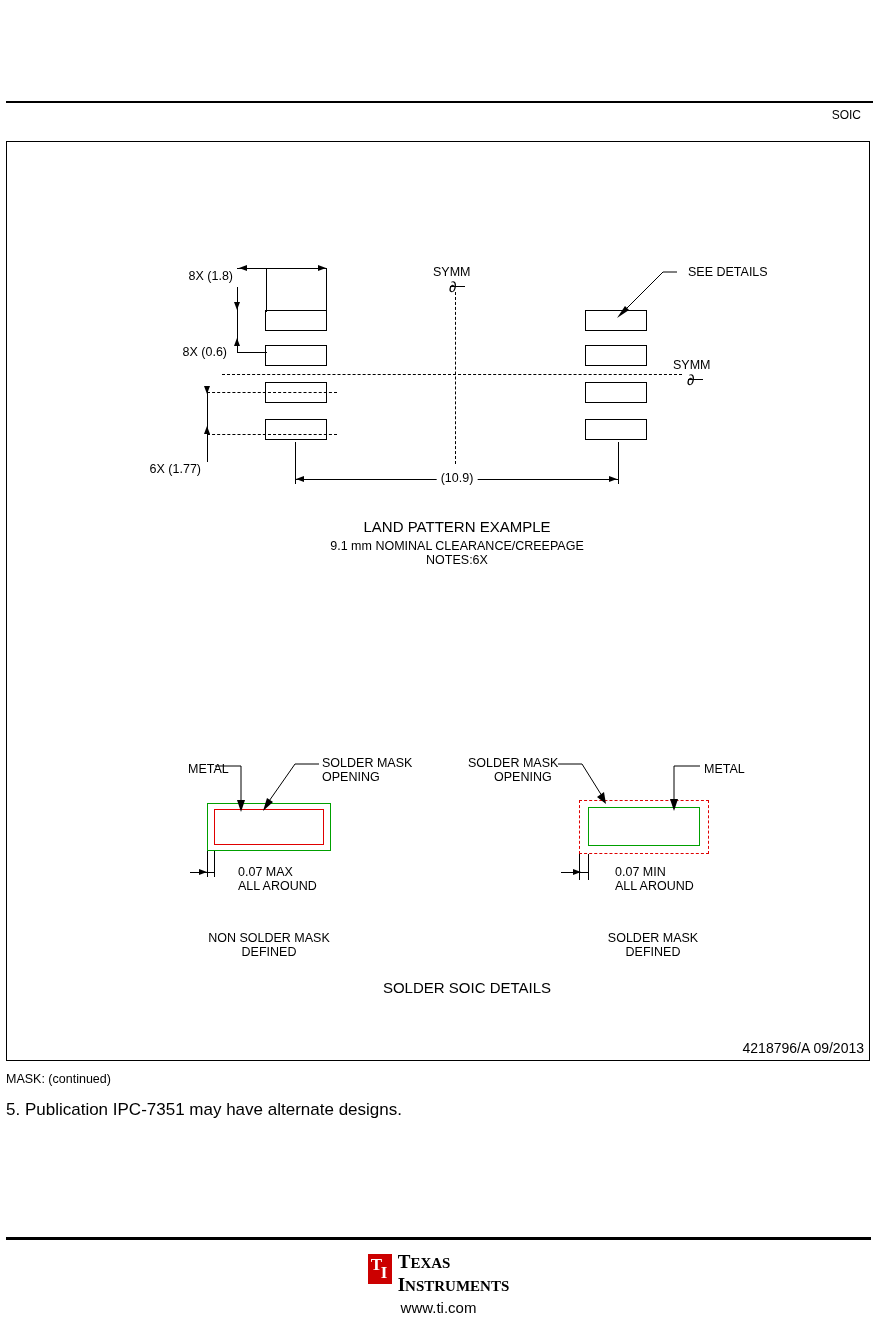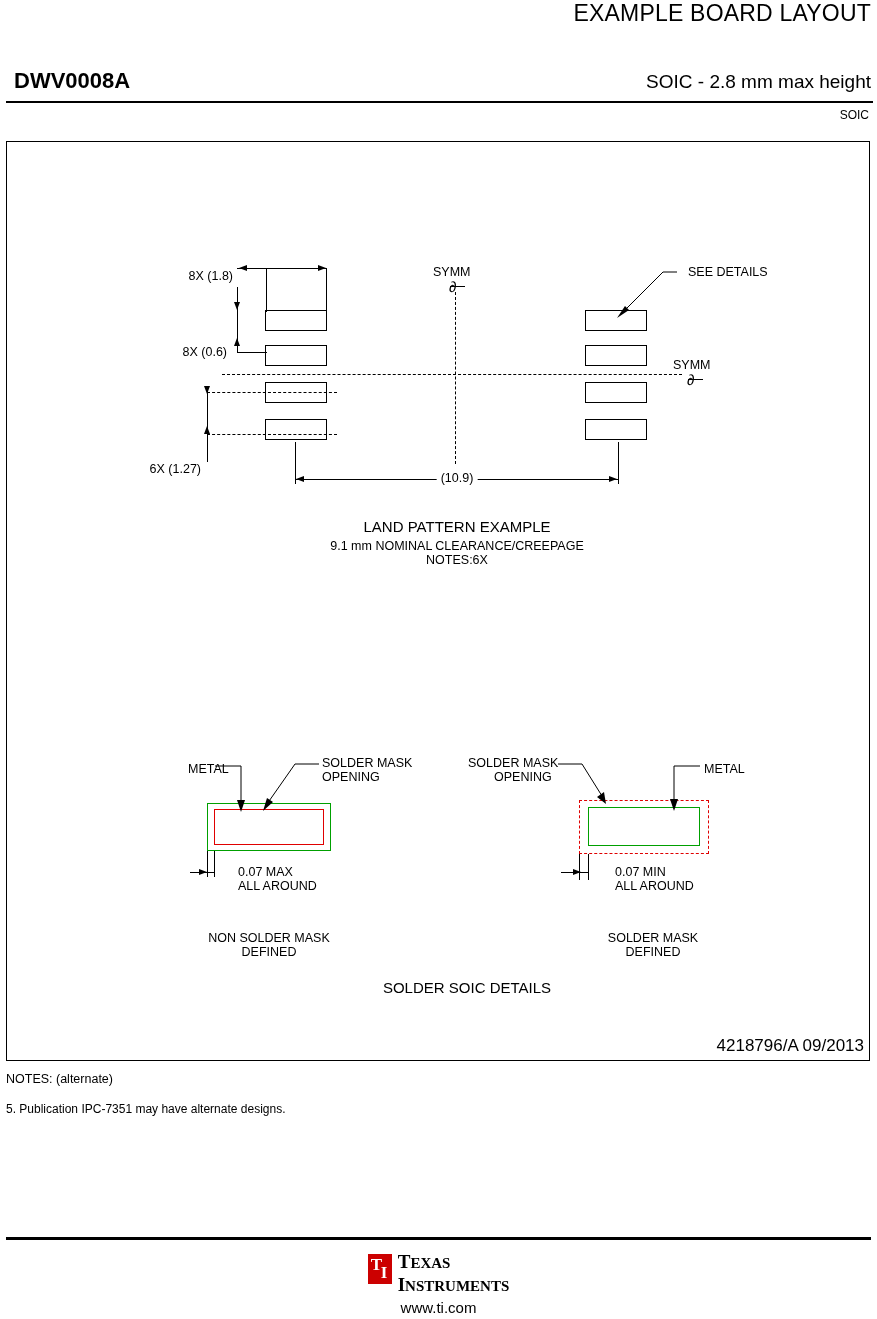--- a/index.html
+++ b/index.html
@@ -55,41 +55,41 @@
   }
   .hdr-rule {
     position: absolute;
     left: 6px;
     right: 4px;
     top: 101px;
     border-top: 2px solid #000;
   }
   .hdr-sub {
     position: absolute;
-    right: 8px;
+    right: 16px;
     top: 108px;
     font-size: 12px;
     white-space: nowrap;
   }
 
   
   .frame {
     position: absolute;
     left: 6px;
     top: 141px;
     width: 864px;
     height: 920px;
     border: 1px solid #000;
     box-sizing: border-box;
   }
   .rev {
     position: absolute;
     right: 5px;
     bottom: 4px;
-    font-size: 17px;
+    font-size: 14px;
     white-space: nowrap;
   }
 
   
   .t {
     position: absolute;
     font-size: 12.5px;
     white-space: nowrap;
     line-height: 13px;
   }
@@ -179,21 +179,21 @@
   .notes-title {
     position: absolute;
     left: 6px;
     top: 1072px;
     font-size: 12.5px;
   }
   .notes-body {
     position: absolute;
     left: 6px;
     top: 1102px;
-    font-size: 12px;
+    font-size: 17px;
     line-height: 15px;
   }
 
   
   .footer-rule {
     position: absolute;
     left: 6px;
     right: 6px;
     top: 1237px;
     border-top: 3px solid #000;
@@ -247,26 +247,21 @@
   .ti-url {
     margin-top: 3px;
     font-size: 15px;
   }
 </style>
 </head>
 <body>
 
 <div class="page">
 
-  <div class="doc-title">EXAMPLE BOARD LAYOUT</div>
-
-  <div class="hdr-row">
-    <div class="hdr-left">DWV0008A</div>
-    <div class="hdr-right">SOIC - 2.8 mm max height</div>
-  </div>
+
   <div class="hdr-rule"></div>
   <div class="hdr-sub">SOIC</div>
 
   <div class="frame">
 
     <div class="pad" style="left:258px; top:168px; width:62px; height:21px;"></div>
     <div class="pad" style="left:258px; top:203px; width:62px; height:21px;"></div>
     <div class="pad" style="left:258px; top:240px; width:62px; height:21px;"></div>
     <div class="pad" style="left:258px; top:277px; width:62px; height:21px;"></div>
 
@@ -296,21 +291,21 @@
     <div class="arr arr-d" style="left:226.5px; top:160px;"></div>
     <div class="arr arr-u" style="left:226.5px; top:196px;"></div>
     <div class="hline" style="left:230px; top:210px; width:30px;"></div>
     <div class="t r" style="left:110px; top:204px; width:110px;">8X (0.6)</div>
 
     <div class="vline" style="left:200px; top:244px; height:48px;"></div>
     <div class="arr arr-d" style="left:196.5px; top:244px;"></div>
     <div class="arr arr-u" style="left:196.5px; top:284px;"></div>
     <div class="dash-h" style="left:200px; top:250px; width:130px;"></div>
     <div class="dash-h" style="left:200px; top:292px; width:130px;"></div>
-    <div class="t r" style="left:90px; top:321px; width:104px;">6X (1.27)</div>
+    <div class="t r" style="left:90px; top:321px; width:104px;">6X (1.77)</div>
     <div class="vline" style="left:200px; top:292px; height:28px;"></div>
 
     <div class="vline" style="left:288px; top:300px; height:42px;"></div>
     <div class="vline" style="left:611px; top:300px; height:42px;"></div>
     <div class="hline" style="left:288px; top:337px; width:323px;"></div>
     <div class="arr arr-l" style="left:289px; top:334px;"></div>
     <div class="arr arr-r" style="left:602px; top:334px;"></div>
     <div class="t c" style="left:450px; top:330px; background:#fff; padding:0 4px;">(10.9)</div>
 
     <svg style="position:absolute; left:600px; top:124px; width:70px; height:52px;" viewBox="0 0 70 52">
@@ -378,21 +373,21 @@
     <div class="t" style="left:608px; top:738px;">ALL AROUND</div>
 
     <div class="t c" style="left:646px; top:790px;">SOLDER MASK</div>
     <div class="t c" style="left:646px; top:804px;">DEFINED</div>
 
     <div class="t big c" style="left:460px; top:839px;">SOLDER SOIC DETAILS</div>
 
     <div class="rev">4218796/A   09/2013</div>
   </div>
 
-  <div class="notes-title">NOTES: (alternate)</div>
+  <div class="notes-title">MASK: (continued)</div>
   <div class="notes-body">
     <div>5. Publication IPC-7351 may have alternate designs.</div>
   </div>
 
   <div class="footer-rule"></div>
   <div class="footer">
     <div class="ti-logo-row">
       <div class="ti-mark">
         <span class="t-glyph">T</span>
         <span class="i-glyph">I</span>

